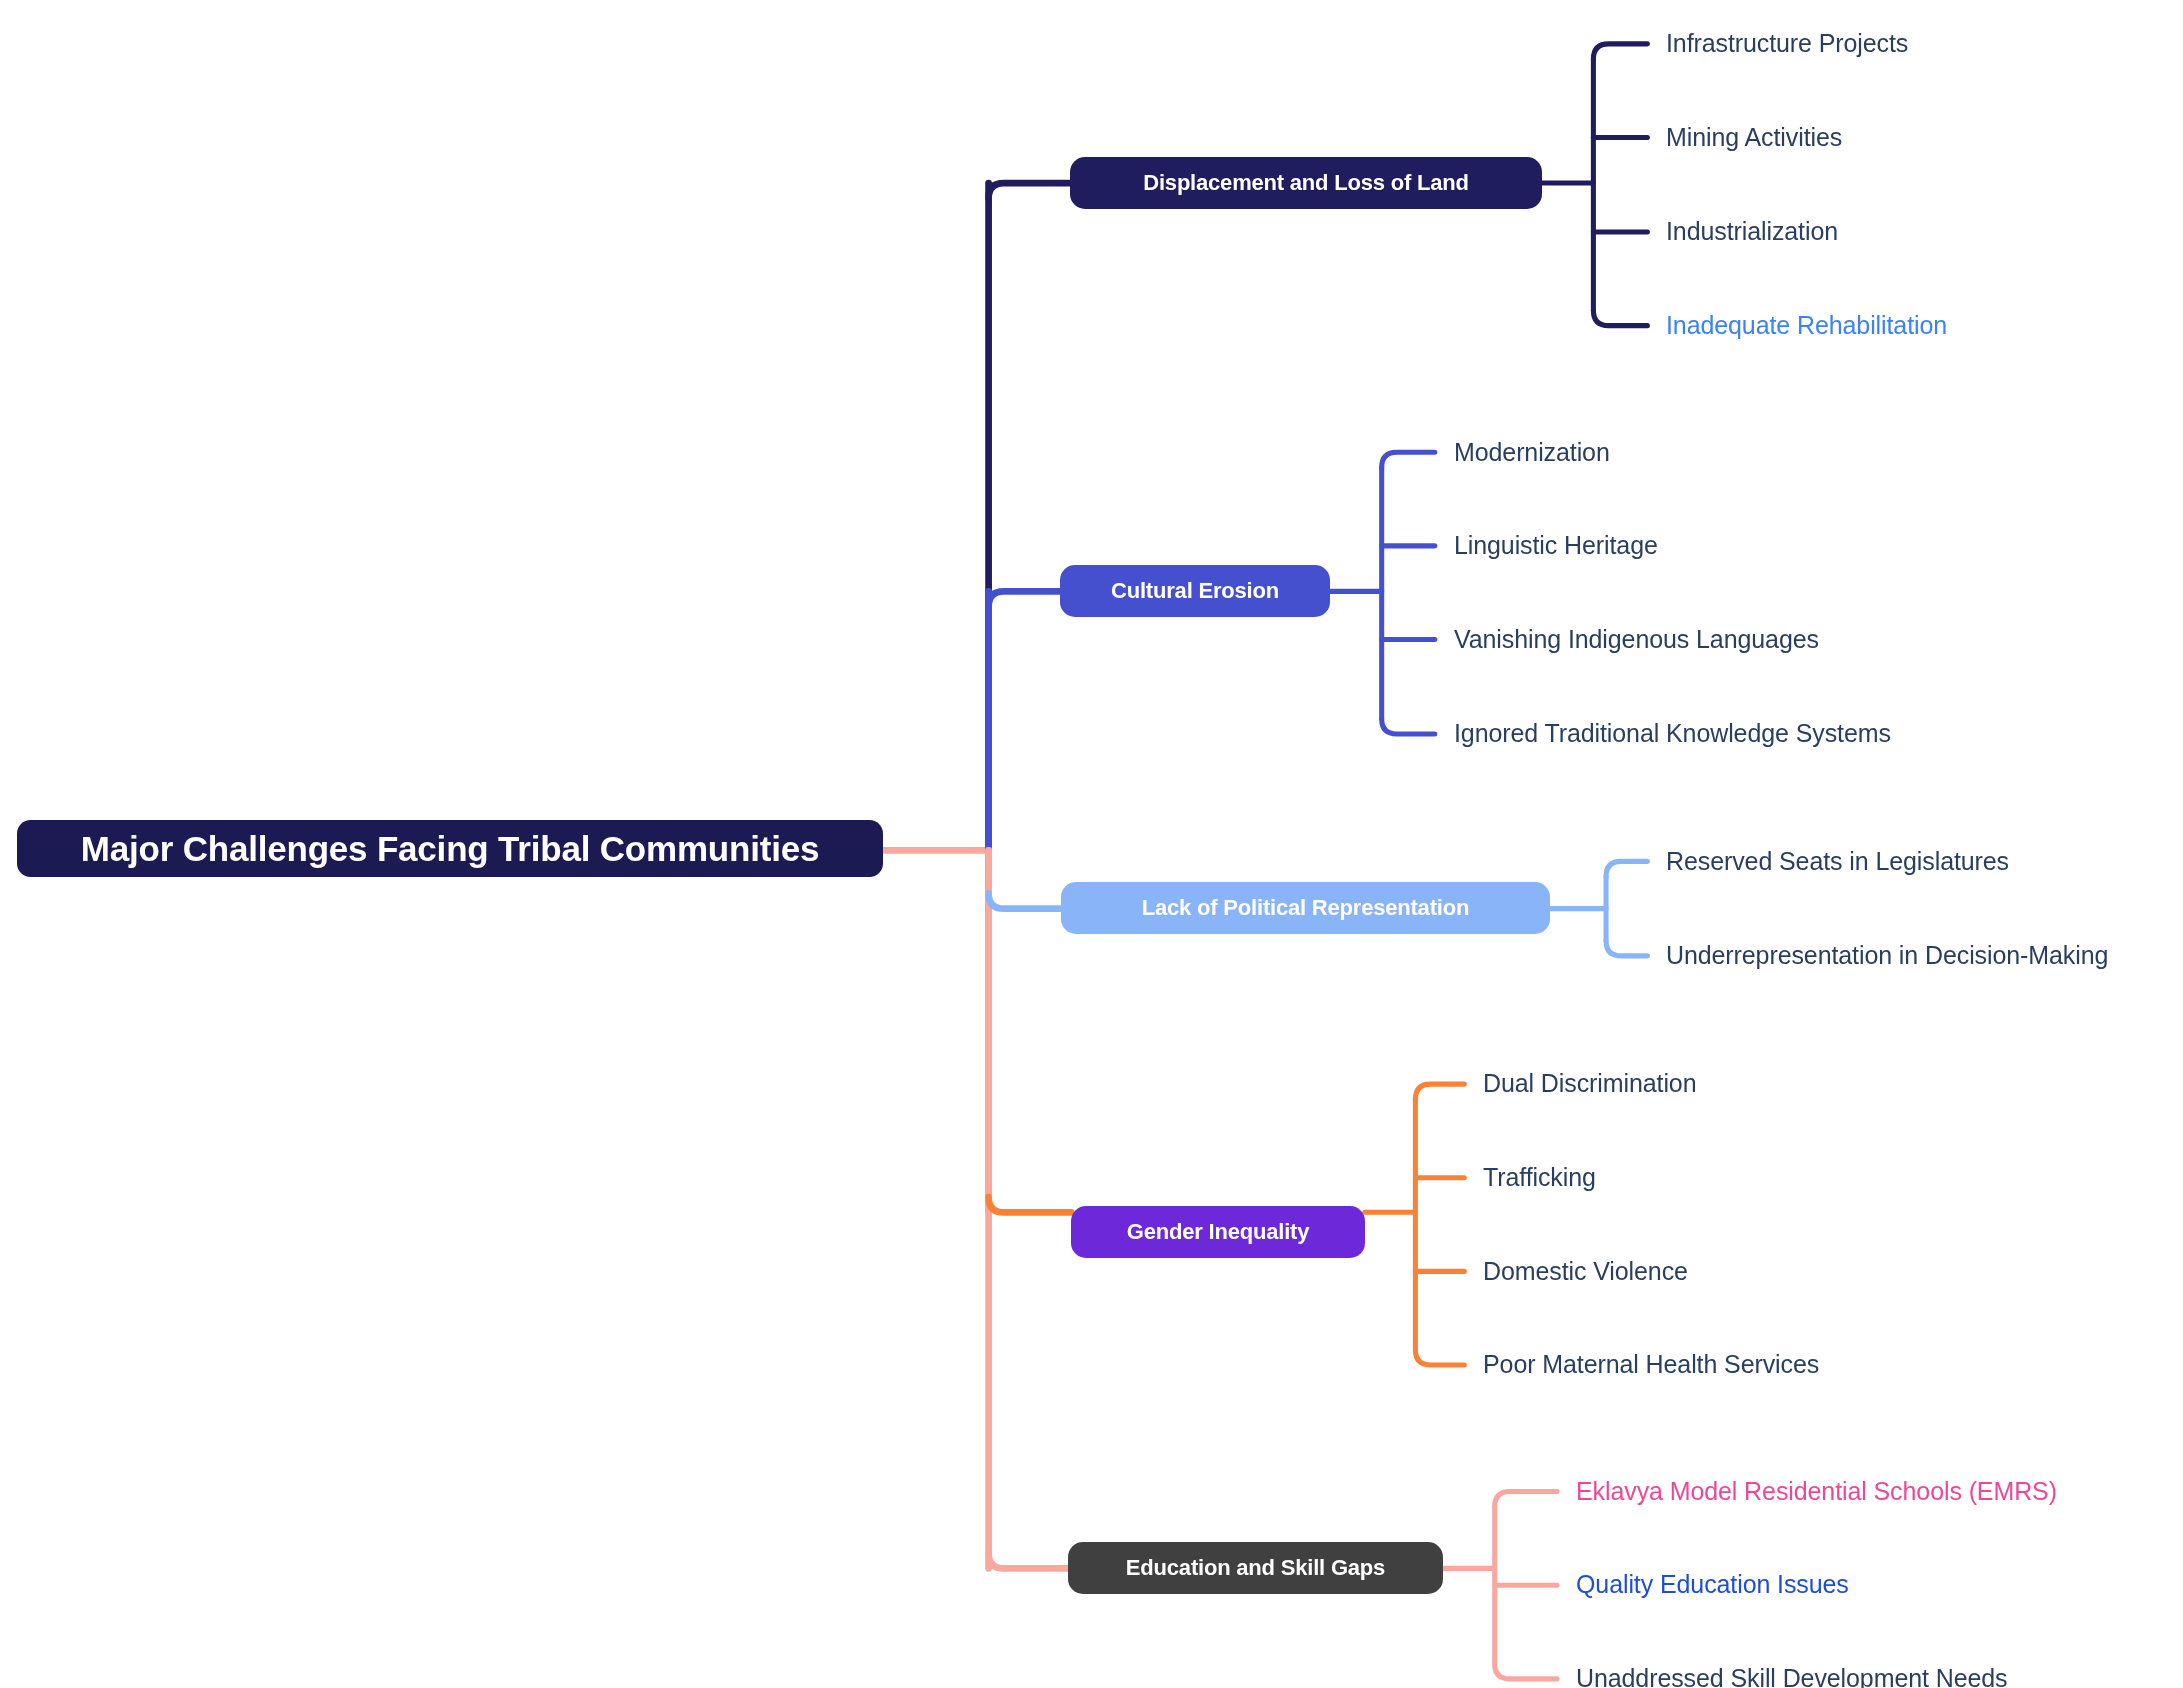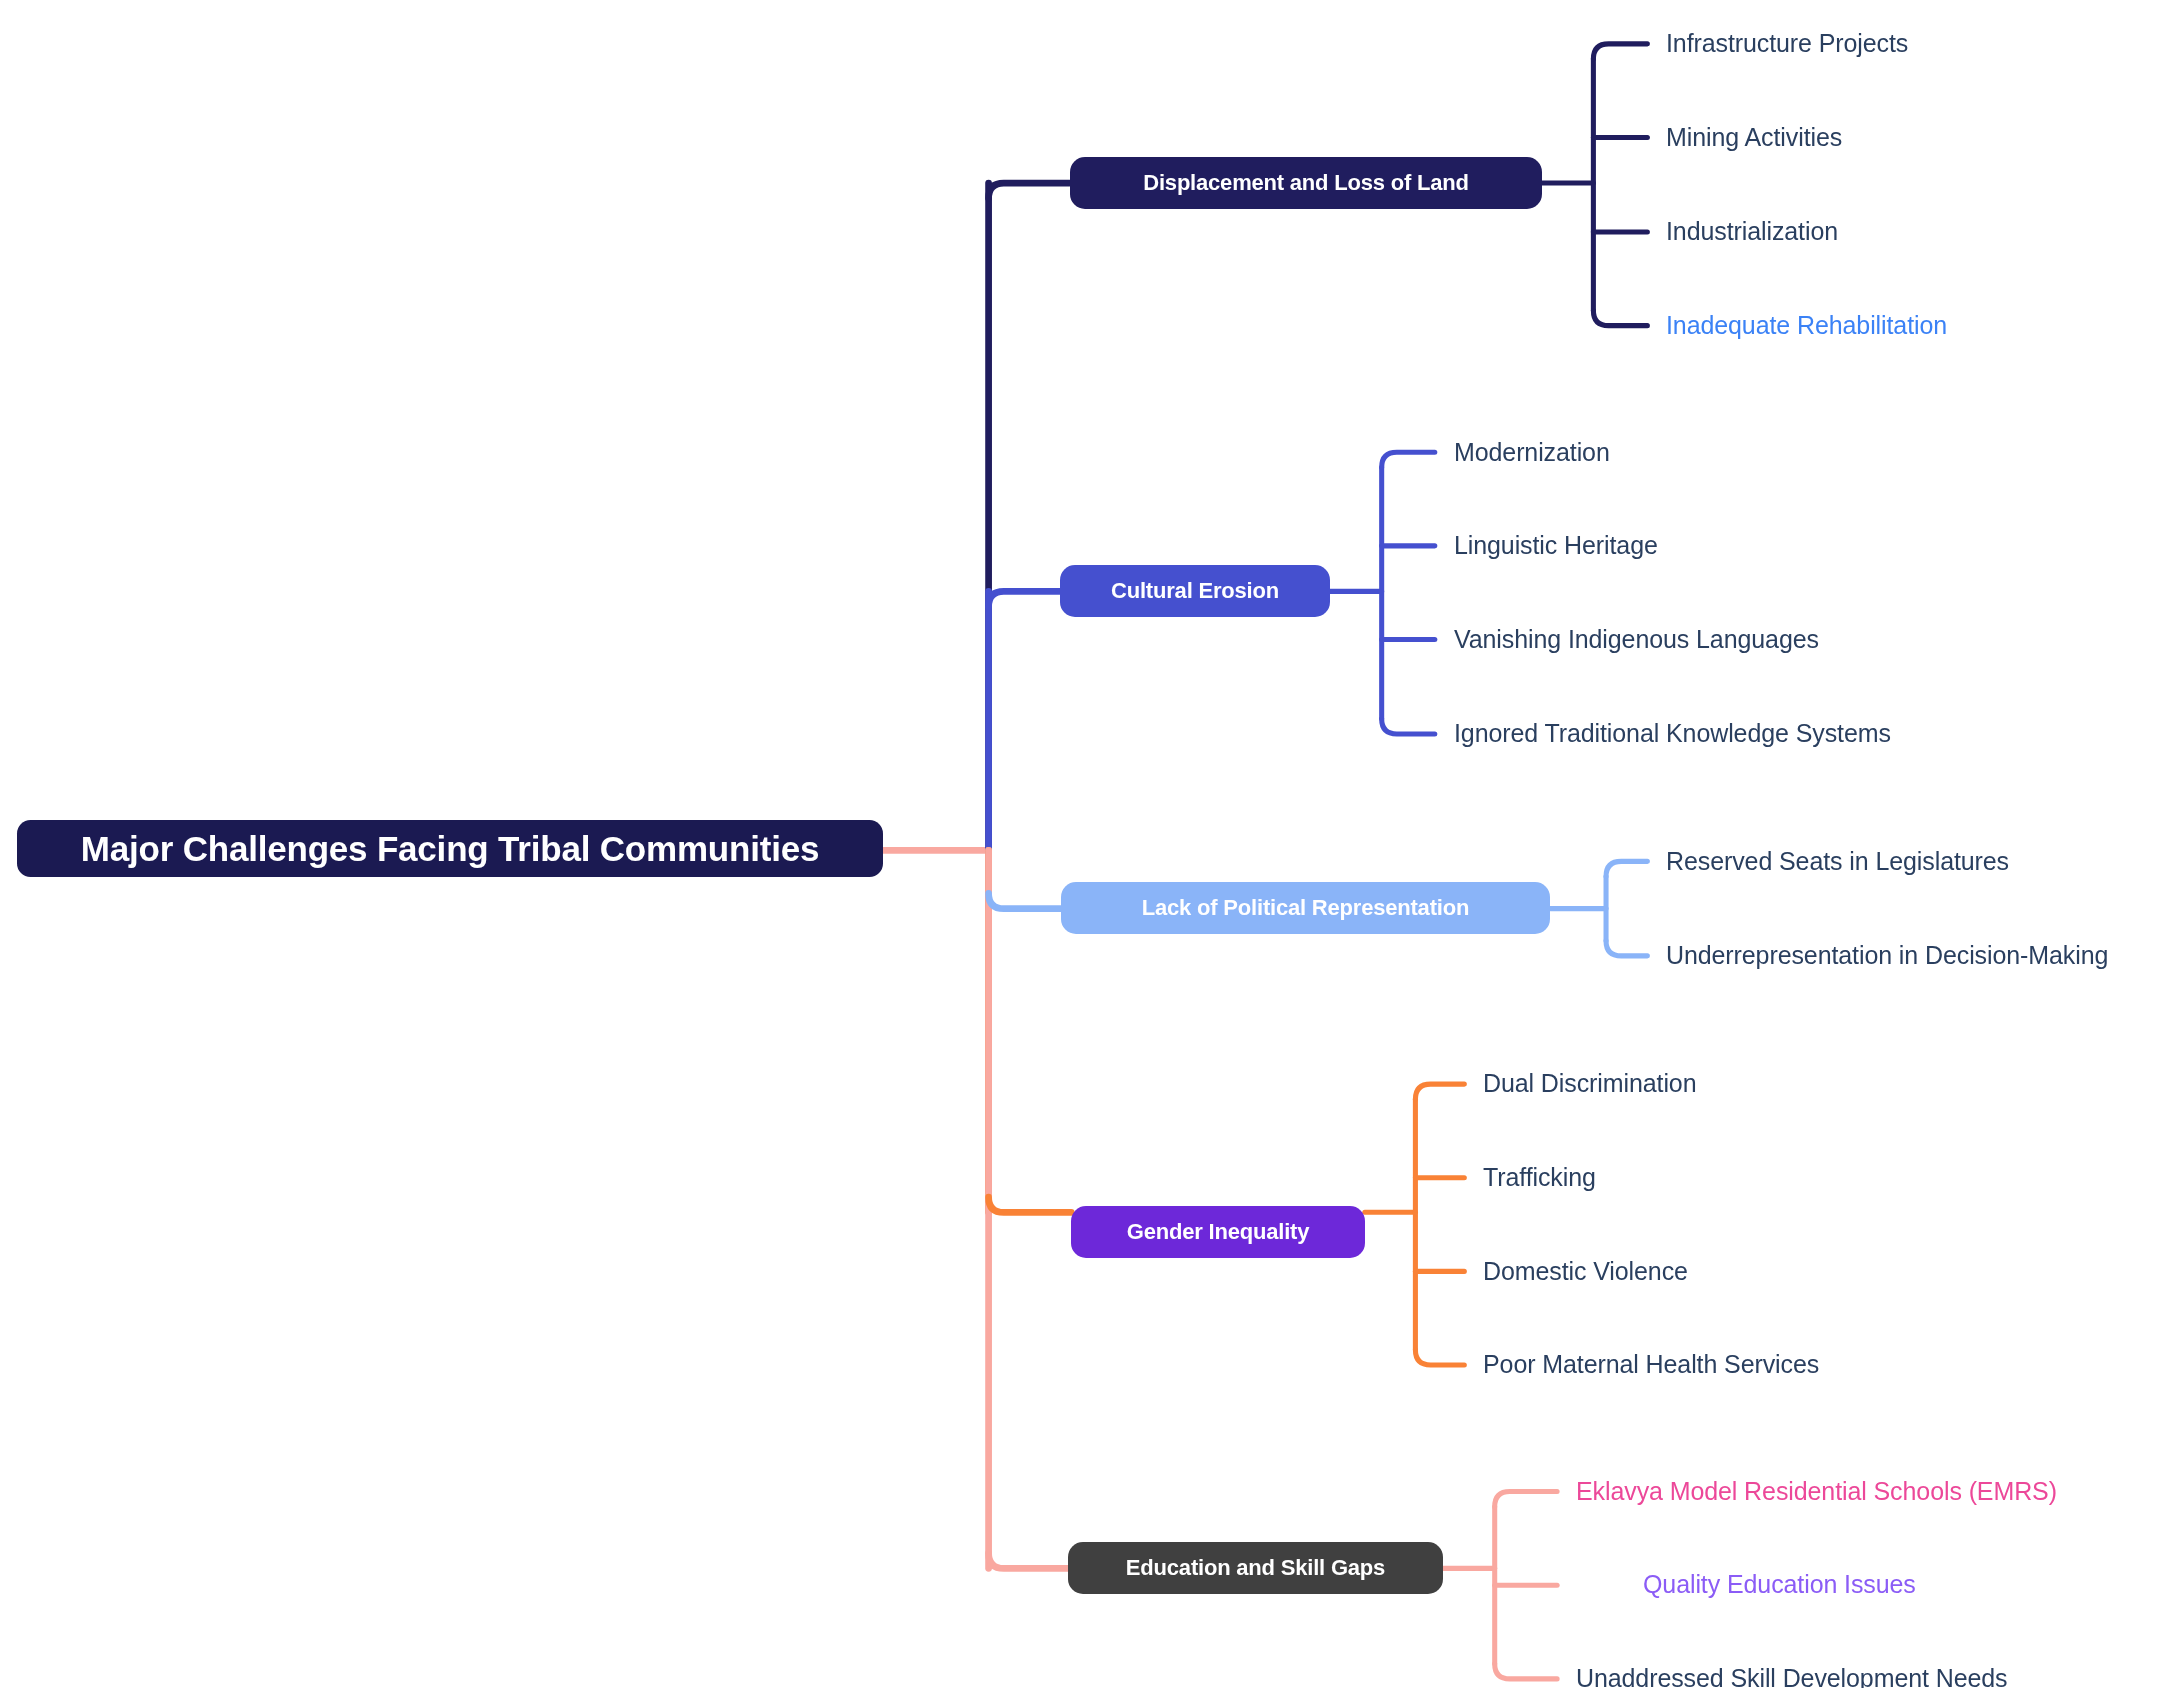--- a/index.html
+++ b/index.html
@@ -129,17 +129,17 @@
         <span>Gender Inequality</span>
       </div>
       <div class="leaf-label" style="left: 1483px; top: 1071px; color: rgb(42, 63, 95);"><span>Dual Discrimination</span></div>
       <div class="leaf-label" style="left: 1483px; top: 1165px; color: rgb(42, 63, 95);"><span>Trafficking</span></div>
       <div class="leaf-label" style="left: 1483px; top: 1259px; color: rgb(42, 63, 95);"><span>Domestic Violence</span></div>
       <div class="leaf-label" style="left: 1483px; top: 1352px; color: rgb(42, 63, 95);"><span>Poor Maternal Health Services</span></div>
       <div class="node-box branch-node" style="left: 1068px; top: 1542px; width: 375px; height: 52px; background: #404040; color: rgb(255, 255, 255);">
         <span>Education and Skill Gaps</span>
       </div>
       <div class="leaf-label" style="left: 1576px; top: 1479px; color: #ec4899;"><span>Eklavya Model Residential Schools (EMRS)</span></div>
-      <div class="leaf-label" style="left: 1643px; top: 1572px; color: #8b5cf6;"><span>Quality Education Issues</span></div>
+      <div class="leaf-label" style="left: 1576px; top: 1572px; color: #1d4ed8;"><span>Quality Education Issues</span></div>
       <div class="leaf-label" style="left: 1576px; top: 1666px; color: rgb(42, 63, 95);"><span>Unaddressed Skill Development Needs</span></div>
     </div>
 </div>
 
 
 </body></html>

